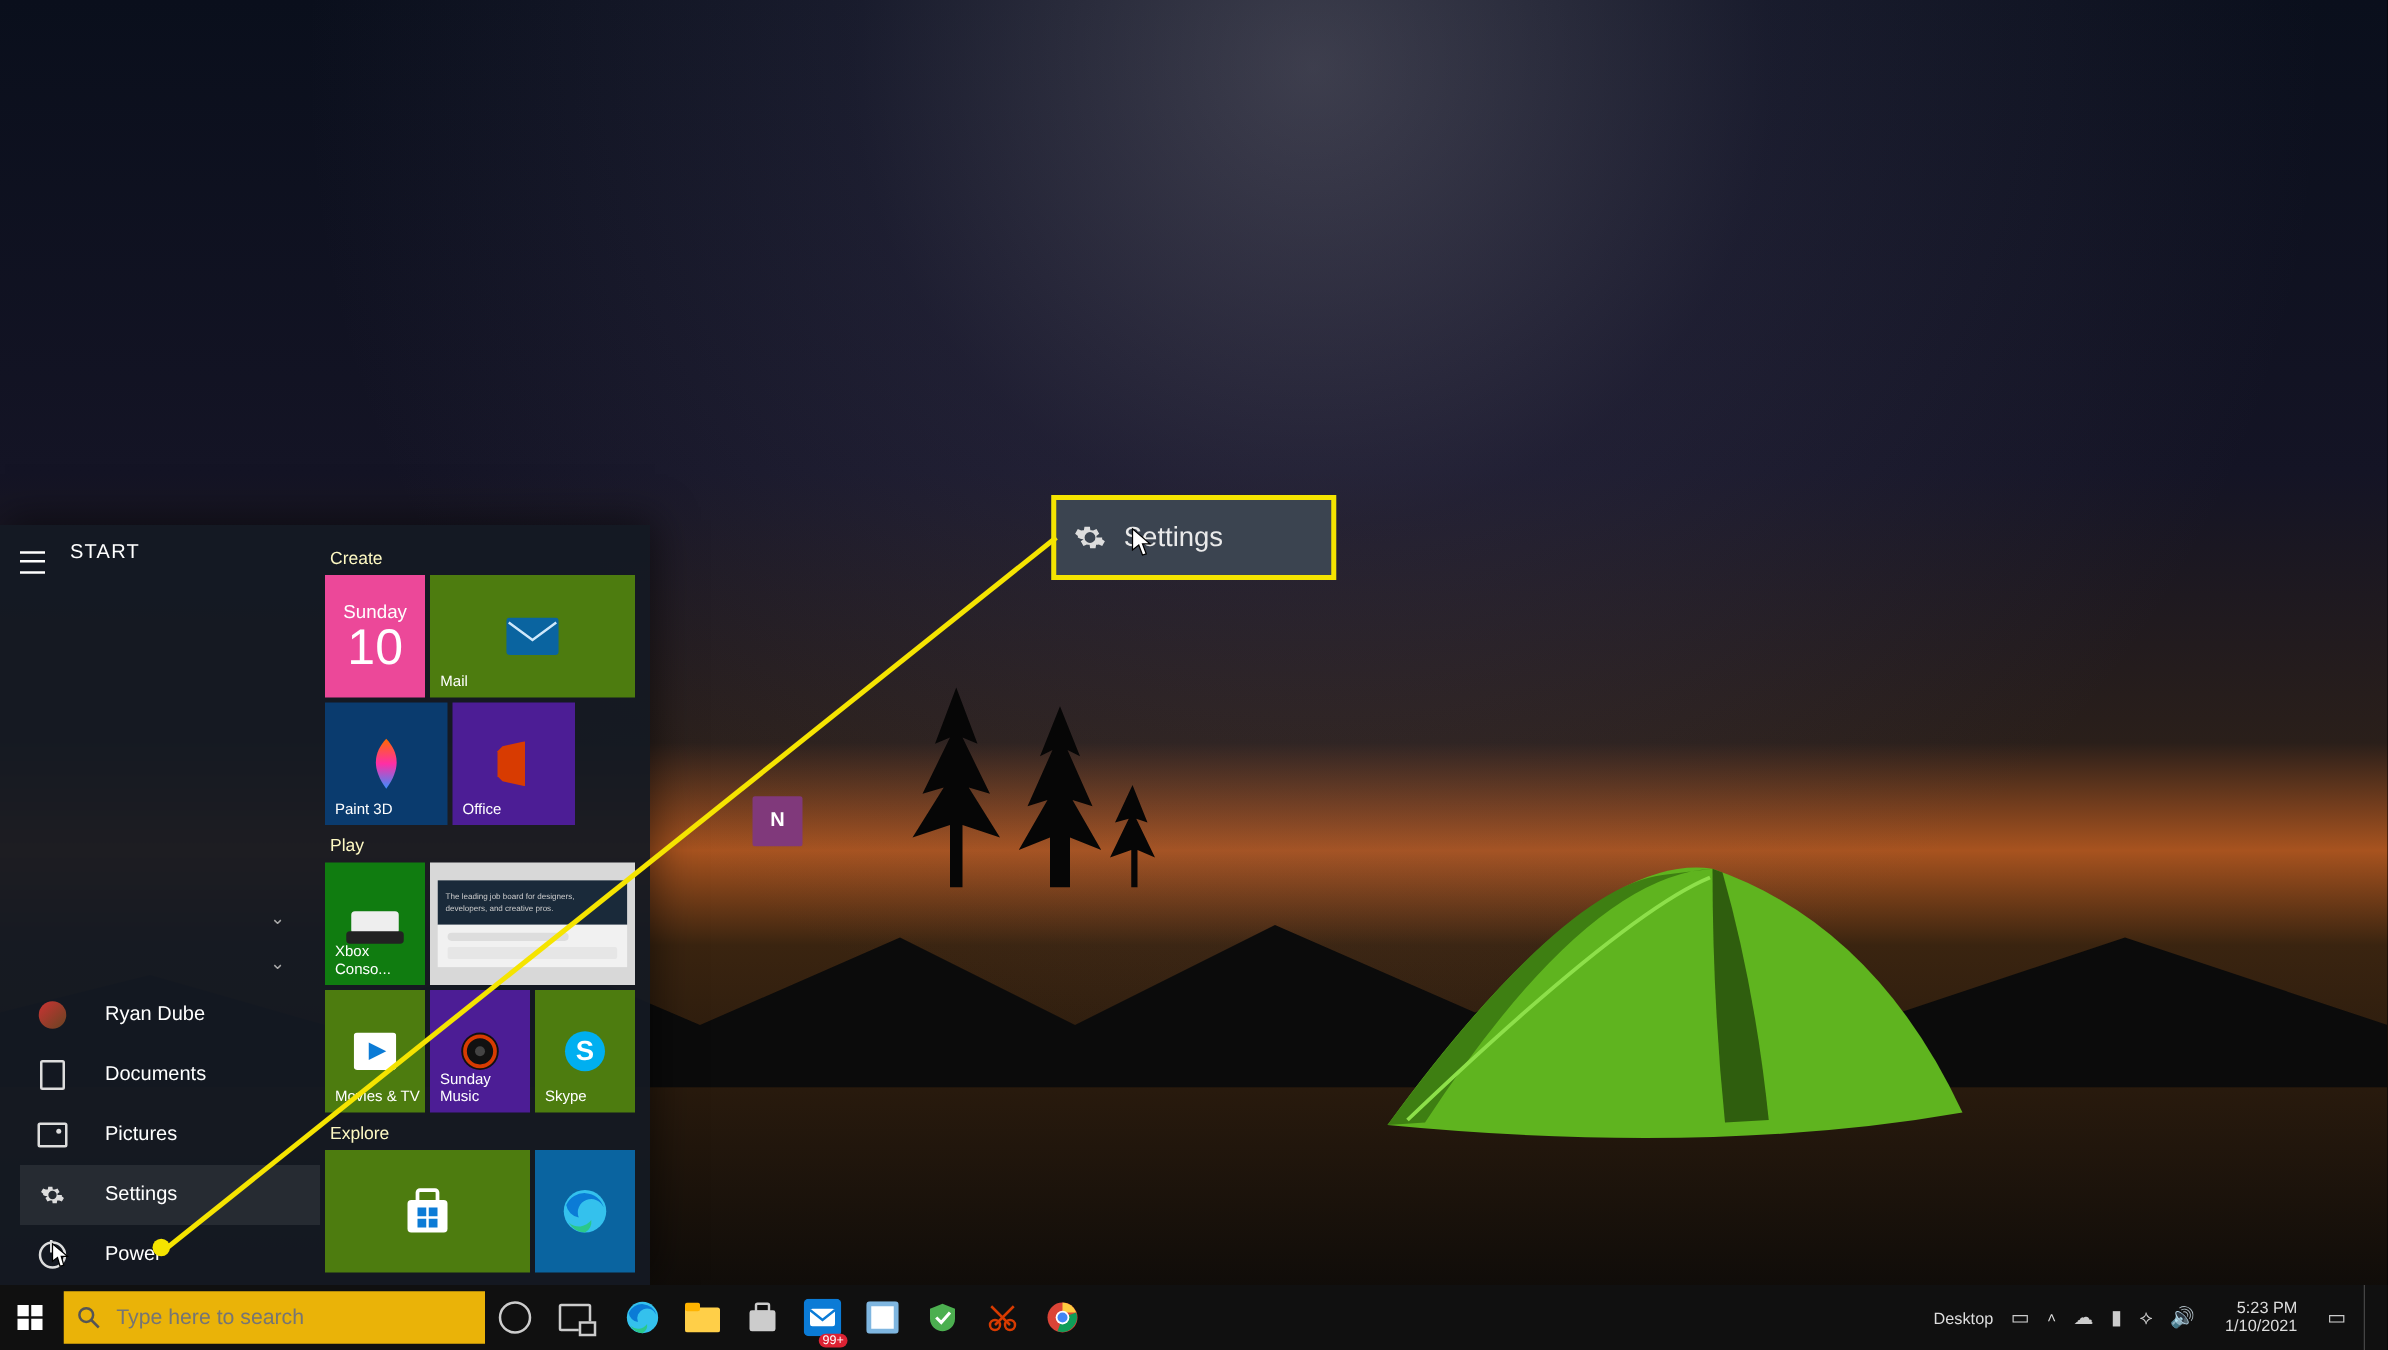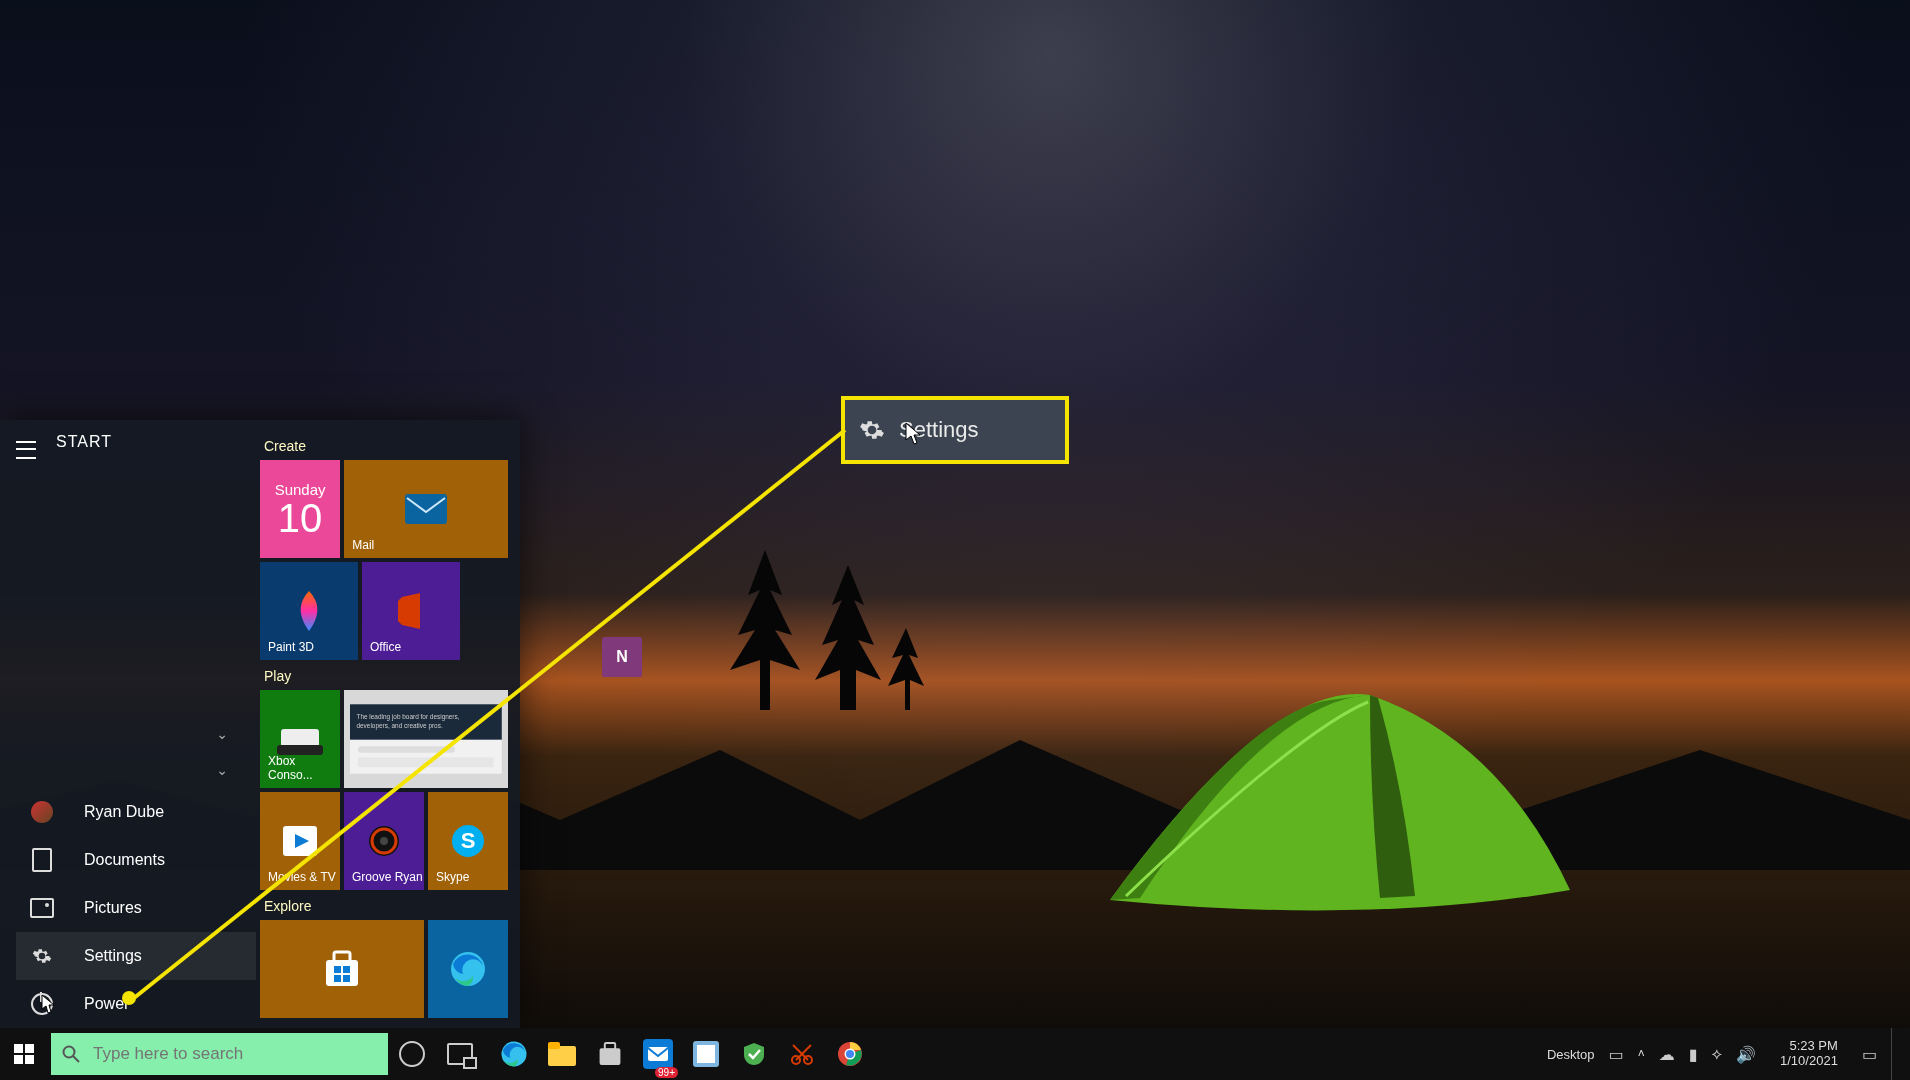--- a/index.html
+++ b/index.html
@@ -13,21 +13,21 @@
   .tent{position:absolute;right:320px;bottom:160px;width:520px;height:280px;}
   .tent svg{width:100%;height:100%;display:block;}
   .trees{position:absolute;left:720px;bottom:370px;width:220px;height:170px;}
   .trees svg{width:100%;height:100%;display:block;}
 
   
   .taskbar{position:absolute;left:0;right:0;bottom:0;height:52px;background:#101010;display:flex;align-items:center;color:#ddd;font-size:16px;}
   .start-btn{width:48px;height:52px;display:flex;align-items:center;justify-content:center;cursor:pointer;}
   .win-logo{width:20px;height:20px;display:grid;grid-template-columns:1fr 1fr;grid-template-rows:1fr 1fr;gap:2px;}
   .win-logo span{background:#fff;}
-  .searchbox{width:337px;height:42px;background:#86efac;display:flex;align-items:center;margin-left:3px;}
+  .searchbox{width:337px;height:42px;background:#eab308;display:flex;align-items:center;margin-left:3px;}
   .searchbox .mag{width:40px;display:flex;align-items:center;justify-content:center;color:#444;}
   .searchbox input{border:none;outline:none;font-size:17px;flex:1;background:transparent;color:#444;}
   .task-icon{width:48px;height:52px;display:flex;align-items:center;justify-content:center;cursor:pointer;position:relative;}
   .circle{width:22px;height:22px;border:2px solid #ccc;border-radius:50%;}
   .task-rect{width:22px;height:18px;border:2px solid #ccc;border-radius:2px;position:relative;}
   .task-rect:after{content:"";position:absolute;right:-6px;bottom:-6px;width:10px;height:8px;border:2px solid #ccc;background:#101010;}
   .tb-running{display:flex;align-items:center;gap:0px;margin-left:6px;}
   .tb-running .task-icon{width:48px;}
   .sys-tray{margin-left:auto;display:flex;align-items:center;gap:14px;padding-right:8px;font-size:13px;color:#ddd;}
   .sys-tray .clock{text-align:right;line-height:1.15;padding:0 10px;}
@@ -58,21 +58,21 @@
   .power-ico:after{content:"";position:absolute;left:7px;top:-3px;width:2px;height:10px;background:#ddd;}
 
   .tiles{flex:1;padding:10px 12px 0 4px;overflow:hidden;}
   .group-label{font-size:14px;color:#fef9c3;margin:8px 0 6px 4px;}
   .tilerow{display:flex;gap:4px;margin-bottom:4px;}
   .tile{position:relative;color:#fff;font-size:13px;display:flex;align-items:flex-end;}
   .tile .caption{position:absolute;left:8px;bottom:6px;font-size:12px;}
   .tile .center-ico{position:absolute;inset:0;display:flex;align-items:center;justify-content:center;}
   .w1{width:98px;height:98px;}
   .w2{width:200px;height:98px;}
-  .bg-blue{background:#a16207;}
+  .bg-blue{background:#4d7c0f;}
   .bg-darkblue{background:#0a3b6e;}
   .bg-dark{background:#4c1d95;}
   .bg-green{background:#107c10;}
   .bg-edge{background:#0a64a0;}
 
   .cal-tile{display:flex;flex-direction:column;align-items:center;justify-content:center;background:#ec4899;}
   .cal-day{font-size:15px;}
   .cal-num{font-size:40px;line-height:1;}
 
   
@@ -240,21 +240,21 @@
         <span class="caption">Movies &amp; TV</span>
       </div>
       <div class="tile w1 bg-dark">
         <span class="center-ico">
           <svg width="34" height="34" viewBox="0 0 34 34">
               <circle cx="17" cy="17" r="15" fill="#111"></circle>
               <circle cx="17" cy="17" r="12" fill="none" stroke="#d83b01" stroke-width="3"></circle>
               <circle cx="17" cy="17" r="4" fill="#444"></circle>
             </svg>
         </span>
-        <span class="caption">Groove Ryan</span>
+        <span class="caption">Sunday Music</span>
       </div>
       <div class="tile w1 bg-blue">
         <span class="center-ico">
           <svg width="36" height="36" viewBox="0 0 36 36">
               <circle cx="18" cy="18" r="16" fill="#00aff0"></circle>
               <text x="18" y="25" text-anchor="middle" font-size="22" font-weight="bold" fill="#fff">S</text>
             </svg>
         </span>
         <span class="caption">Skype</span>
       </div>

